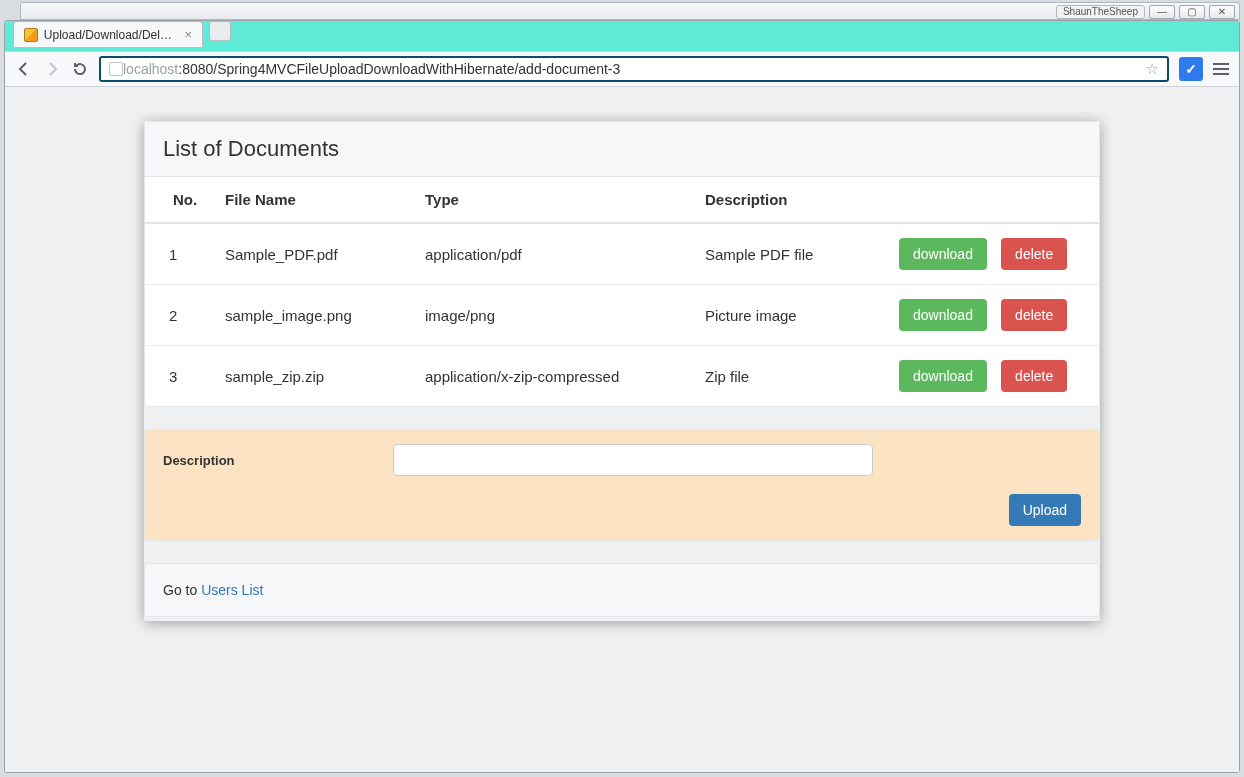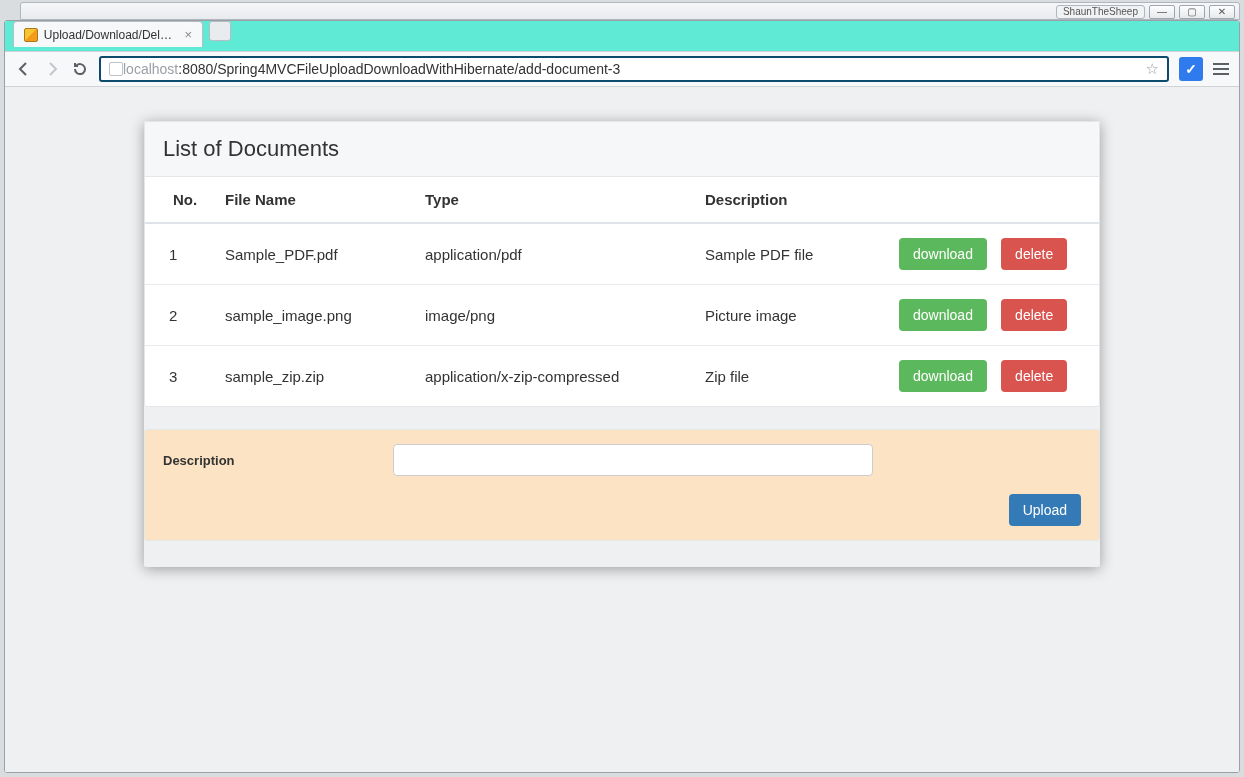--- a/index.html
+++ b/index.html
@@ -299,17 +299,20 @@
               <div class="control">
                 <input type="text" value="" style="">
               </div>
             </div>
             <div class="form-actions">
               <button class="btn btn-primary">Upload</button>
             </div>
           </div>
         </div>
 
+        <div class="well">
+          <span>Go to </span><a href="#">Users List</a>
+        </div>
 
       </div>
     </div>
   </div>
 </div>
 
 </body></html>

